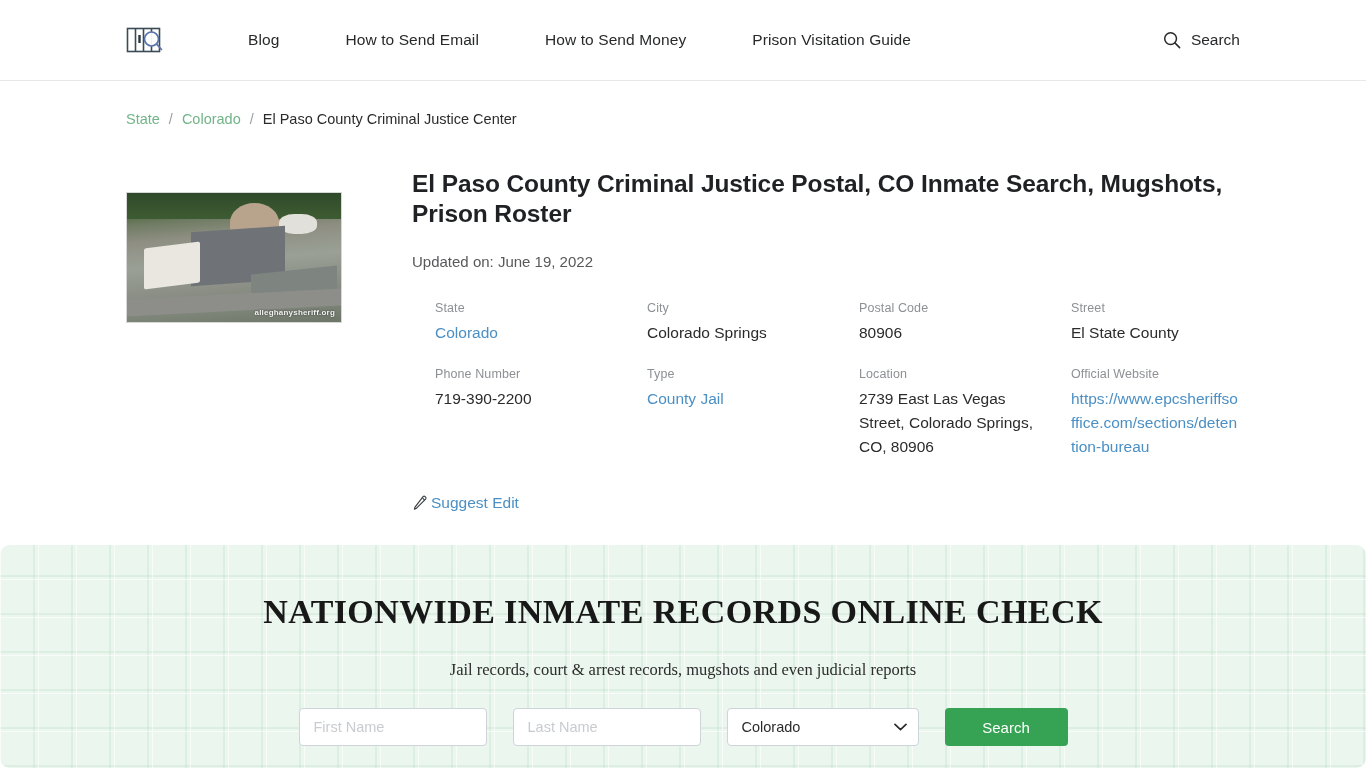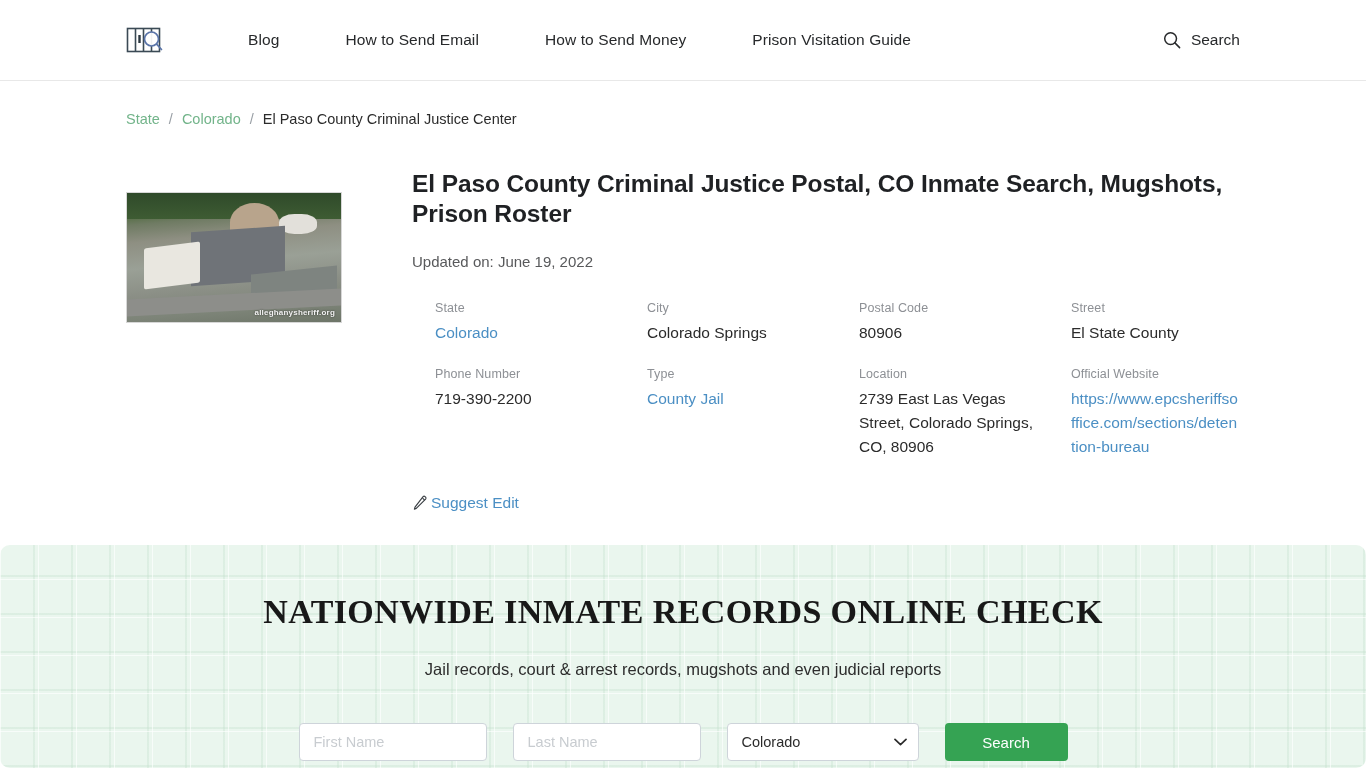--- a/index.html
+++ b/index.html
@@ -220,27 +220,27 @@
   .hero-title {
     font-family: "Liberation Serif", serif;
     font-size: 34px;
     font-weight: 700;
     color: #181818;
     letter-spacing: 0.4px;
     padding-top: 48px;
     text-transform: uppercase;
   }
   .hero-sub {
-    font-family: Liberation Sans, sans-serif;
+    font-family: Liberation Serif, serif;
     font-size: 16.5px;
     color: #2d2d2d;
     margin-top: 29px;
   }
   .hero-form {
-    margin-top: 44px;
+    margin-top: 28px;
     display: flex;
     justify-content: center;
     align-items: center;
     gap: 26px;
   }
   .field {
     width: 188px;
     height: 38px;
     border: 1px solid #ced4da;
     border-radius: 4px;

